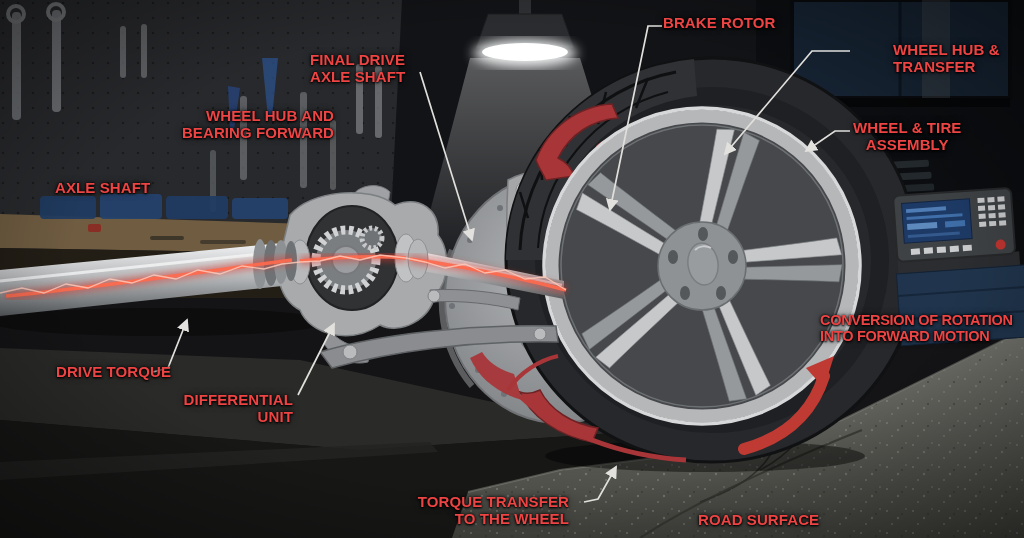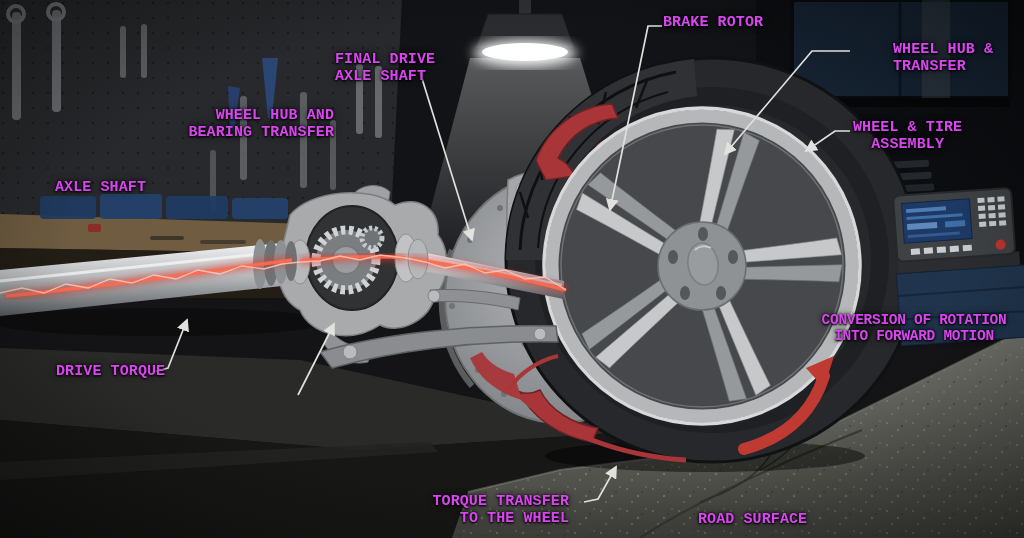--- a/index.html
+++ b/index.html
@@ -1,24 +1,24 @@
 <!DOCTYPE html>
 <html><head>
 <meta charset="utf-8">
 <style>
   html,body{margin:0;padding:0;background:#0d0e10;}
   #stage{position:relative;width:1024px;height:538px;overflow:hidden;background:#121316;
          font-family:"Liberation Sans",sans-serif;}
   #art{position:absolute;left:0;top:0;}
-  .lbl{position:absolute;color:#d946ef;font-weight:bold;font-size:15px;line-height:1.12;
+  .lbl{position:absolute;color:#ef4444;font-weight:bold;font-size:15px;line-height:1.12;
        letter-spacing:.1px;white-space:nowrap;
-       text-shadow:0 0 3px rgba(0,0,0,.95),0 1px 2px rgba(0,0,0,.95),0 0 7px rgba(0,0,0,.6);font-family:Liberation Mono, monospace;}
+       text-shadow:0 0 3px rgba(0,0,0,.95),0 1px 2px rgba(0,0,0,.95),0 0 7px rgba(0,0,0,.6);}
   .lbl span{display:block;}
   .ta-r{text-align:right;}
-  .ta-c{text-align:center;}
+  .ta-c{text-align:left;}
   .conversion{letter-spacing:-.3px;font-size:14.5px;}
 </style>
 </head>
 <body>
 
 <div id="stage">
 
 <svg id="art" width="1024" height="538" viewBox="0 0 1024 538">
   <defs>
     <pattern id="pegdots" patternUnits="userSpaceOnUse" width="15" height="15">
@@ -360,24 +360,24 @@
     <path d="M584,502 L598,499 L616,467" marker-end="url(#arw)"></path>
   </g>
 </svg>
 
 <div class="lbl" style="left:55px;top:180px;">
   <span>AXLE SHAFT</span>
 </div>
 
 <div class="lbl ta-r" style="left:150px;top:108px;width:184px;">
   <span>WHEEL HUB AND</span>
-  <span>BEARING TRANSFER</span>
-</div>
-
-<div class="lbl" style="left:335px;top:52px;">
+  <span>BEARING FORWARD</span>
+</div>
+
+<div class="lbl" style="left:310px;top:52px;">
   <span>FINAL DRIVE</span>
   <span>AXLE SHAFT</span>
 </div>
 
 <div class="lbl" style="left:663px;top:15px;">
   <span>BRAKE ROTOR</span>
 </div>
 
 <div class="lbl" style="left:853px;top:42px;margin-left:40px;">
   <span>WHEEL HUB &amp;</span>
@@ -391,20 +391,24 @@
 
 <div class="lbl ta-c conversion" style="left:820px;top:312px;width:188px;">
   <span>CONVERSION OF ROTATION</span>
   <span>INTO FORWARD MOTION</span>
 </div>
 
 <div class="lbl" style="left:56px;top:364px;">
   <span>DRIVE TORQUE</span>
 </div>
 
+<div class="lbl ta-r" style="left:173px;top:392px;width:120px;">
+  <span>DIFFERENTIAL</span>
+  <span>UNIT</span>
+</div>
 
 <div class="lbl ta-r" style="left:408px;top:494px;width:161px;">
   <span>TORQUE TRANSFER</span>
   <span>TO THE WHEEL</span>
 </div>
 
 <div class="lbl" style="left:698px;top:512px;">
   <span>ROAD SURFACE</span>
 </div>
 

